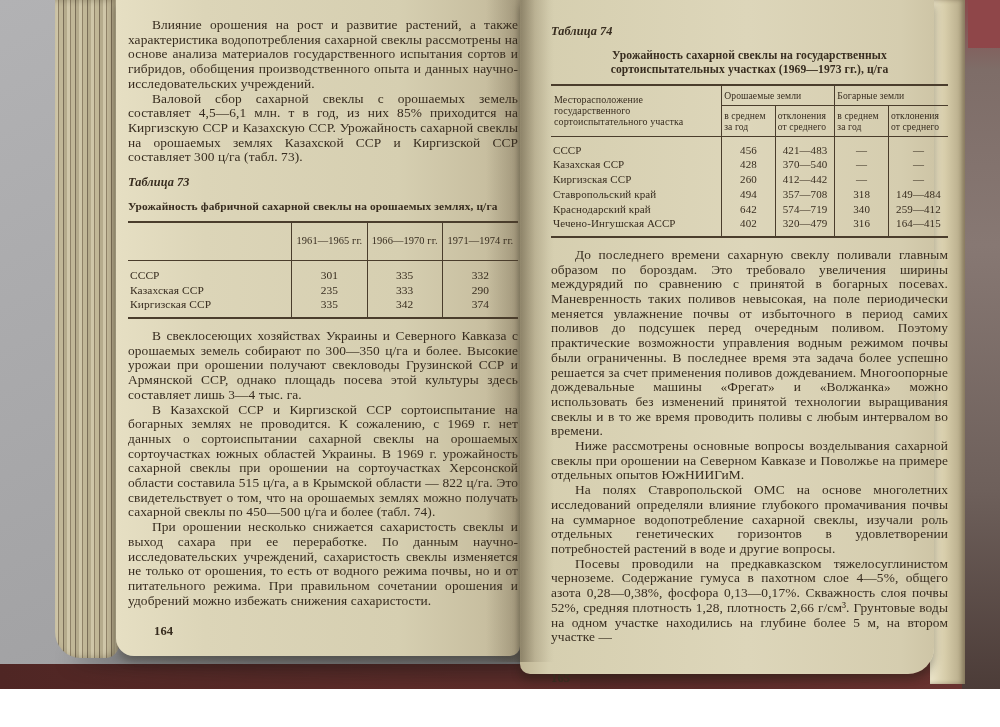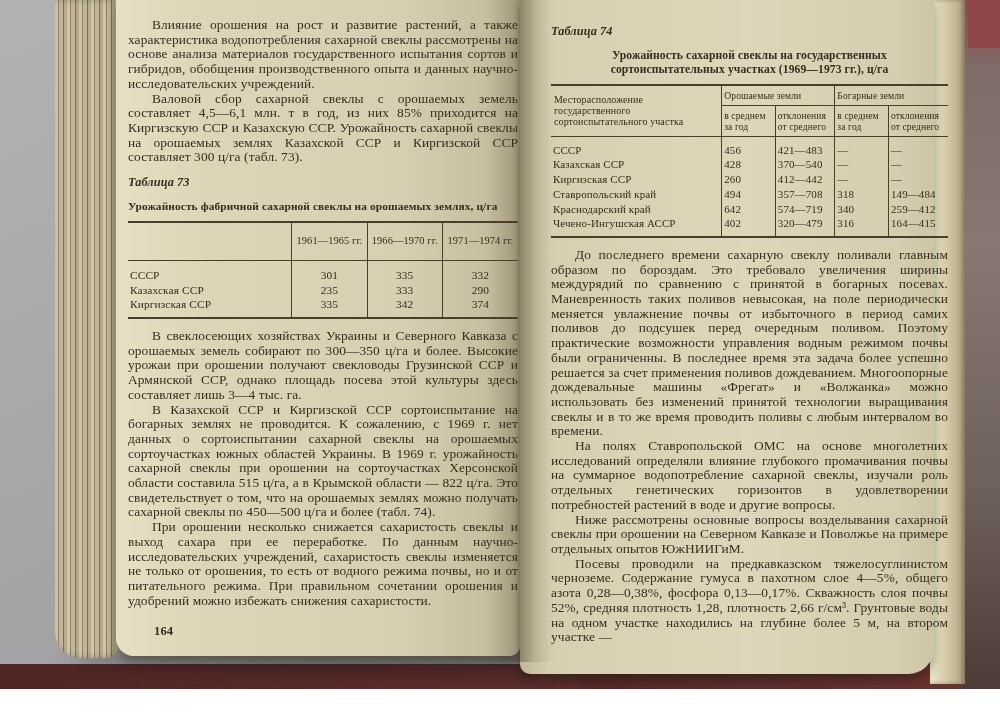--- a/index.html
+++ b/index.html
@@ -64,21 +64,21 @@
   .t73 th{font-weight:normal;font-size:10.4px;padding:11px 3px;border-bottom:1.5px solid #4a3d2c;border-left:1px solid #4a3d2c;text-align:center;}
   .t73 th.stub{border-left:none;}
   .t73 td{padding:0 3px;border-left:1px solid #4a3d2c;text-align:center;}
   .t73 td.name{border-left:none;text-align:left;padding-left:2px;}
   .t73 tbody tr.first td{padding-top:7px;}
   .t73 tbody tr.last td{padding-bottom:5px;}
 
   table.t74{font-size:11px;border-top:2px solid #4a3d2c;border-bottom:2px solid #4a3d2c;margin-bottom:10px;}
   .t74 th{font-weight:normal;font-size:9.6px;line-height:11px;padding:4px 2px;border-left:1px solid #4a3d2c;border-bottom:1px solid #4a3d2c;text-align:left;}
   .t74 th.stub{border-left:none;text-align:left;font-size:10px;padding:4px 3px;}
-  .t74 td{padding:0 2px;border-left:1px solid #4a3d2c;text-align:left;}
+  .t74 td{padding:0 2px;border-left:1px solid #4a3d2c;text-align:center;}
   .t74 td.name{border-left:none;text-align:left;padding-left:2px;}
   .t74 tbody tr.first td{padding-top:6px;}
   .t74 tbody tr.last td{padding-bottom:5px;}
 
   .page-number{font-weight:bold;font-size:12.6px;text-indent:0;}
   .pn-left{text-align:left;padding-left:26px;margin-top:16px;}
   .pn-right{padding-right:30px;margin-top:26px;}
 </style>
 </head>
 <body>
@@ -214,20 +214,20 @@
           <td class="name">Чечено-Ингушская АССР</td>
           <td>402</td>
           <td>320—479</td>
           <td>316</td>
           <td>164—415</td>
         </tr>
       </tbody>
     </table>
 
     <p>До последнего времени сахарную свеклу поливали главным образом по бороздам. Это требовало увеличения ширины междурядий по сравнению с принятой в богарных посевах. Маневренность таких поливов невысокая, на поле периодически меняется увлажнение почвы от избыточного в период самих поливов до подсушек перед очередным поливом. Поэтому практические возможности управления водным режимом почвы были ограниченны. В последнее время эта задача более успешно решается за счет применения поливов дождеванием. Многоопорные дождевальные машины «Фрегат» и «Волжанка» можно использовать без изменений принятой технологии выращивания свеклы и в то же время проводить поливы с любым интервалом во времени.</p>
+    <p>Ниже рассмотрены основные вопросы возделывания сахарной свеклы при орошении на Северном Кавказе и Поволжье на примере отдельных опытов ЮжНИИГиМ.</p>
     <p>На полях Ставропольской ОМС на основе многолетних исследований определяли влияние глубокого промачивания почвы на суммарное водопотребление сахарной свеклы, изучали роль отдельных генетических горизонтов в удовлетворении потребностей растений в воде и другие вопросы.</p>
-    <p>Ниже рассмотрены основные вопросы возделывания сахарной свеклы при орошении на Северном Кавказе и Поволжье на примере отдельных опытов ЮжНИИГиМ.</p>
     <p>Посевы проводили на предкавказском тяжелосуглинистом черноземе. Содержание гумуса в пахотном слое 4—5%, общего азота 0,28—0,38%, фосфора 0,13—0,17%. Скважность слоя почвы 52%, средняя плотность 1,28, плотность 2,66 г/см³. Грунтовые воды на одном участке находились на глубине более 5 м, на втором участке —</p>
 
     <div class="page-number pn-right">165</div>
   </div>
 
 </div>
 
 </body></html>

